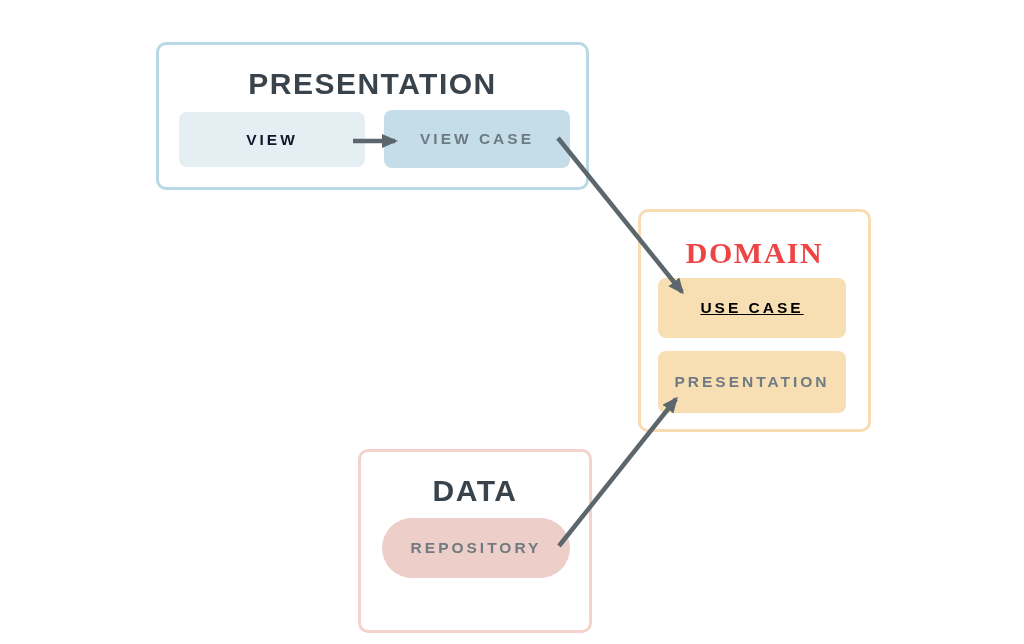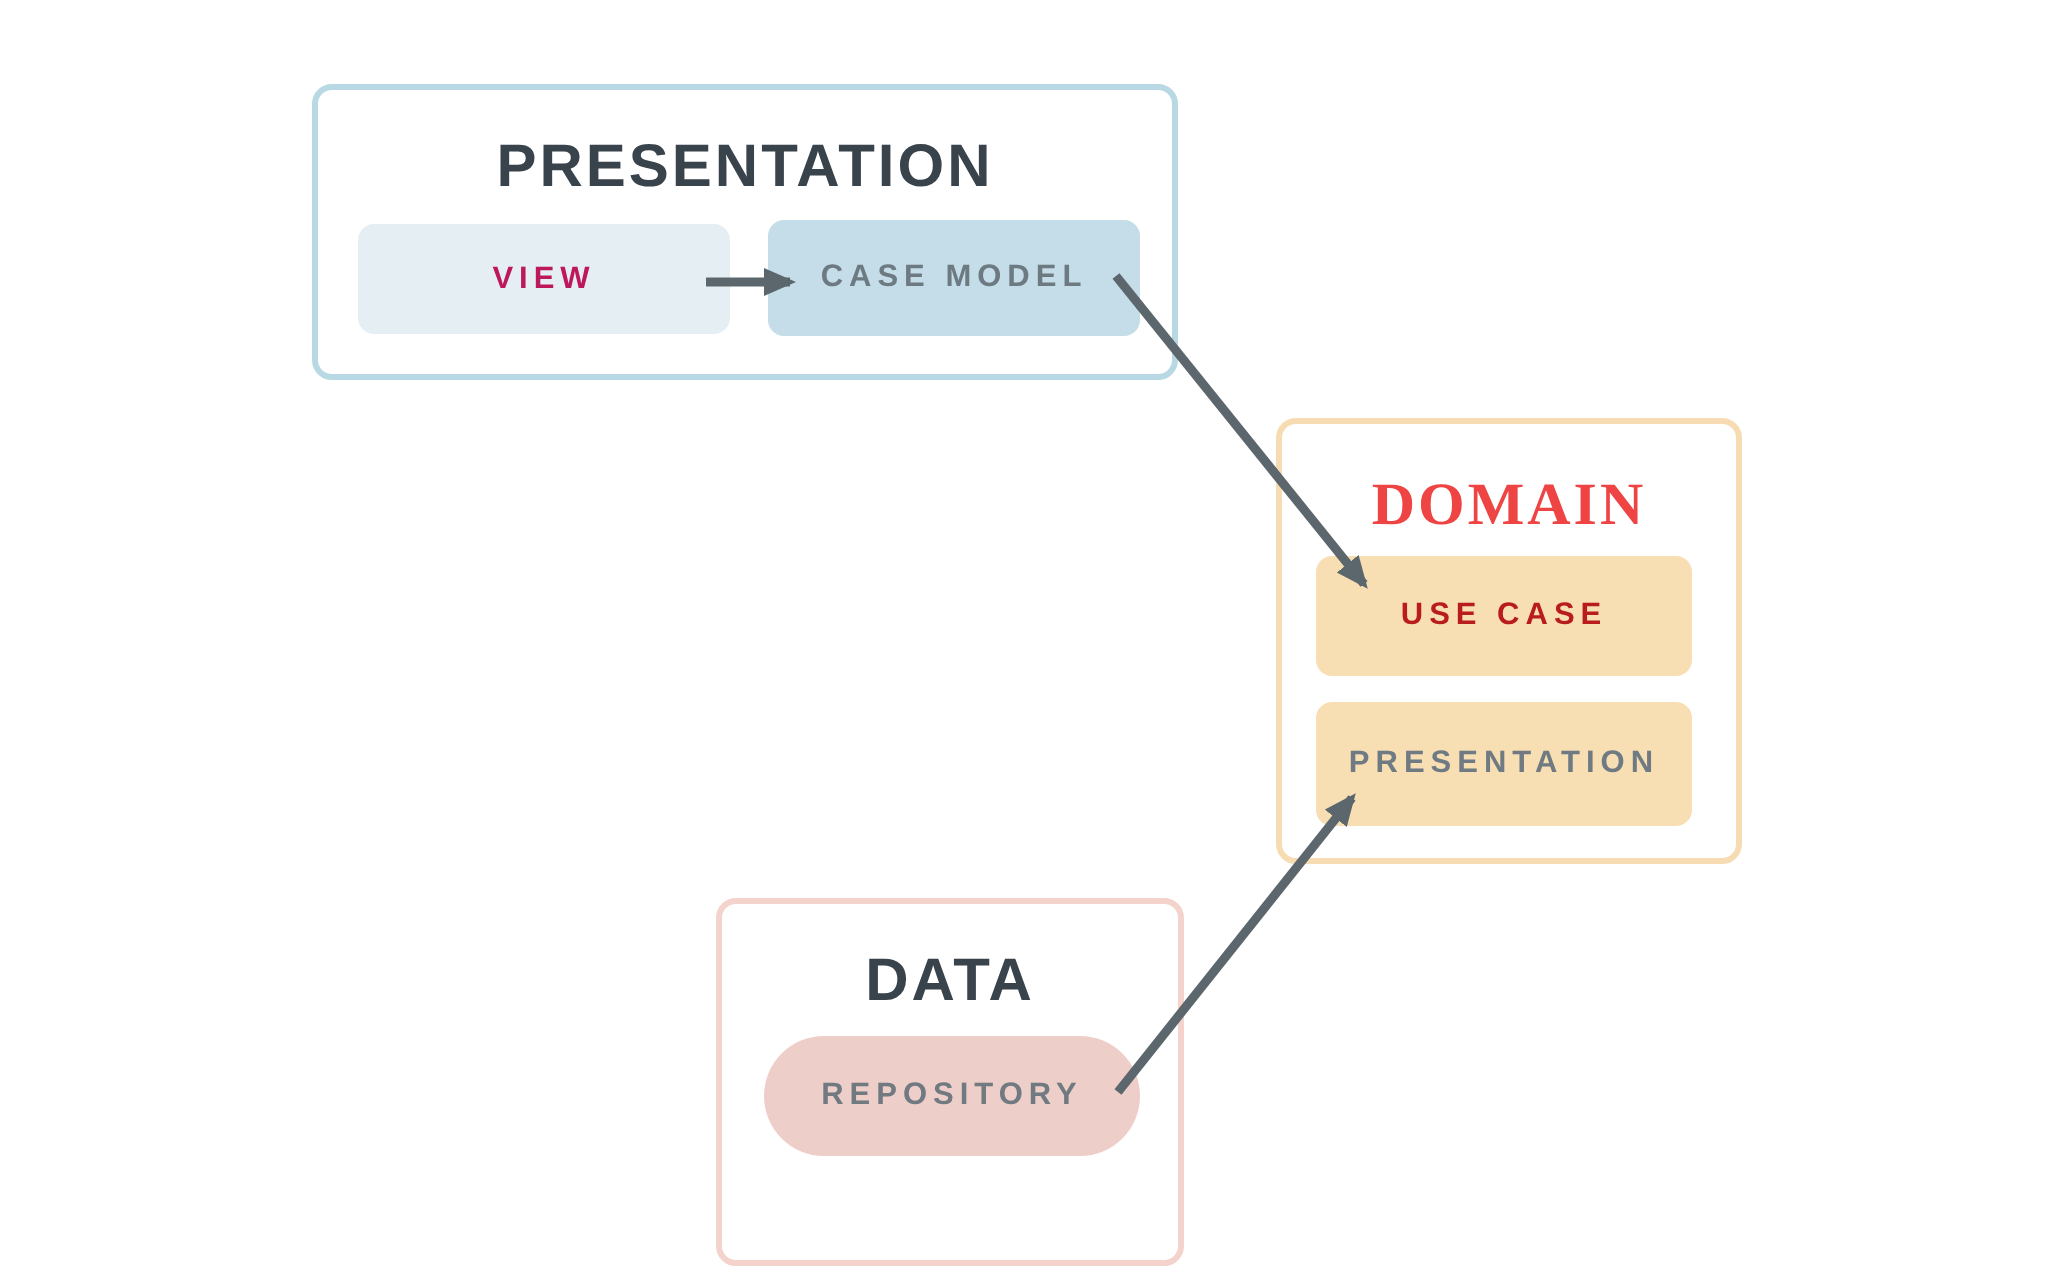--- a/index.html
+++ b/index.html
@@ -66,31 +66,31 @@
   #group-data .group-title { top: 22px; }
   #node-repository { left: 21px; top: 66px; width: 188px; height: 60px; border-radius: 30px; }
 </style>
 </head>
 <body style="background: rgb(255, 255, 255);">
 
 <div class="canvas">
 
   <div class="group" id="group-presentation" style="border-color: rgb(184, 217, 227);">
     <div class="group-title" style="color: rgb(57, 67, 76);">PRESENTATION</div>
-    <div class="node" id="node-view" style="background: rgb(229, 239, 243); color: #be185d;">
+    <div class="node" id="node-view" style="background: rgb(229, 239, 243); color: #0f172a;">
       <span>VIEW</span>
     </div>
     <div class="node" id="node-view-model" style="background: rgb(196, 221, 232); color: rgb(109, 122, 130);">
-      <span>CASE MODEL</span>
+      <span>VIEW CASE</span>
     </div>
   </div>
 
   <div class="group" id="group-domain" style="border-color: rgb(247, 220, 179);">
     <div class="group-title" style="color: #ef4444; font-family: Liberation Serif, serif;">DOMAIN</div>
-    <div class="node" id="node-use-case" style="background: rgb(248, 222, 179); color: #b91c1c;">
+    <div class="node" id="node-use-case" style="background: rgb(248, 222, 179); color: #000000; text-decoration: underline;">
       <span>USE CASE</span>
     </div>
     <div class="node" id="node-irepository" style="background: rgb(248, 222, 179); color: rgb(111, 122, 130);">
       <span>PRESENTATION</span>
     </div>
   </div>
 
   <div class="group" id="group-data" style="border-color: rgb(243, 211, 203);">
     <div class="group-title" style="color: rgb(57, 67, 76);">DATA</div>
     <div class="node" id="node-repository" style="background: rgb(237, 206, 201); color: rgb(112, 122, 128);">

